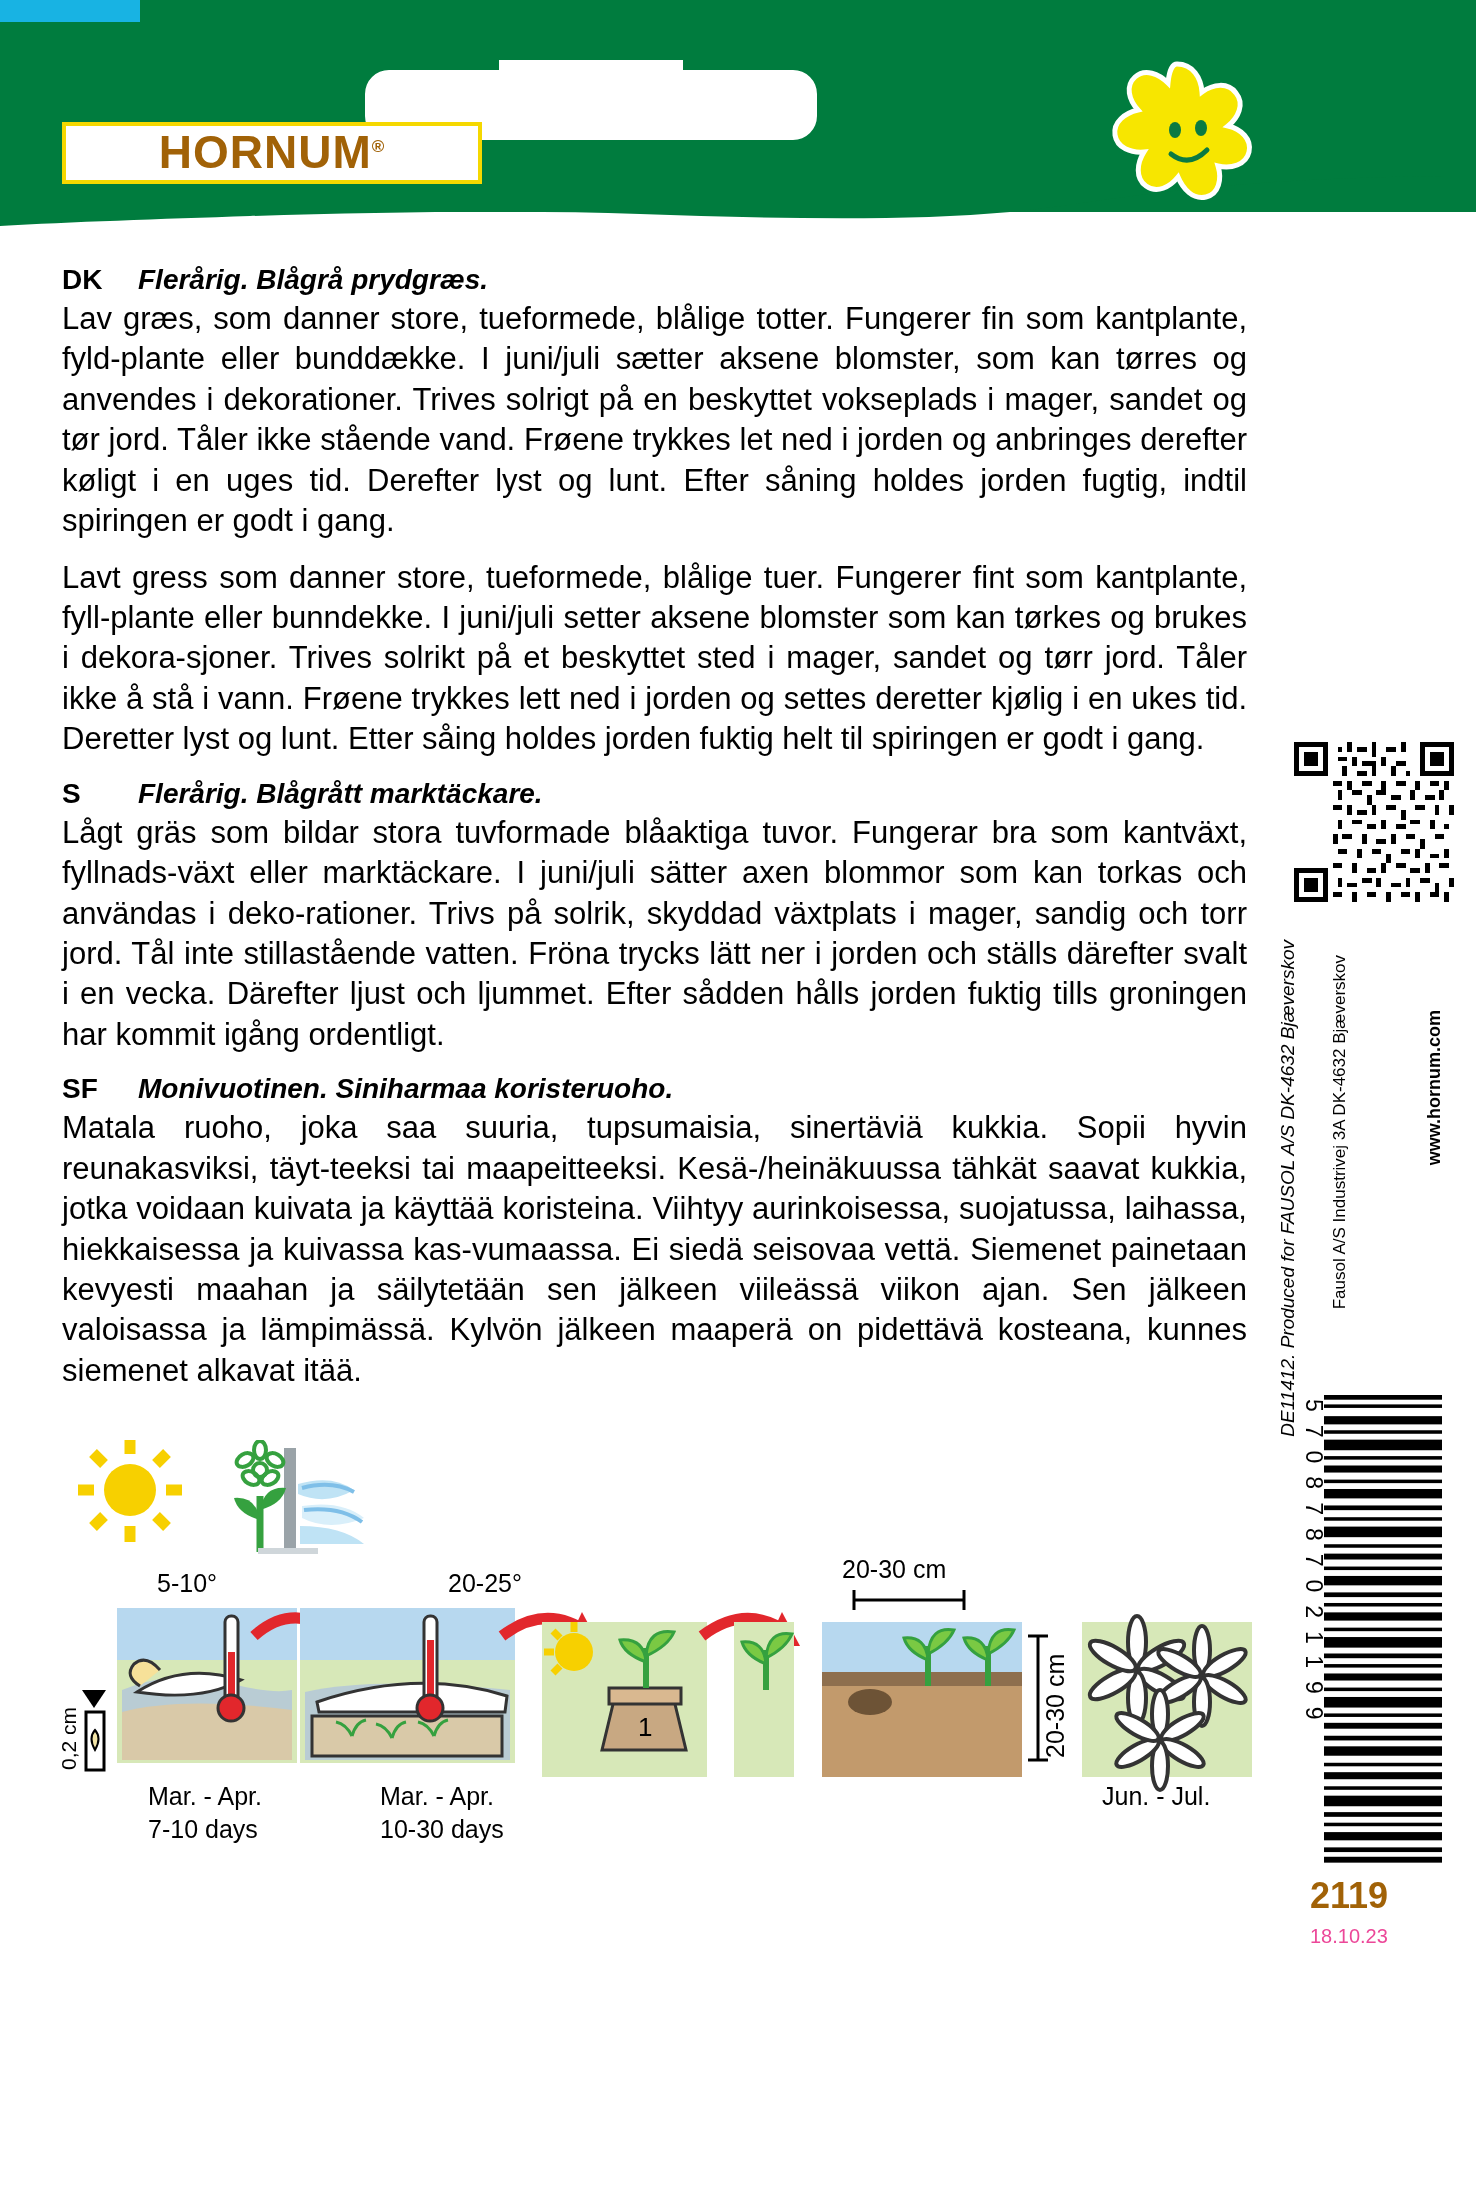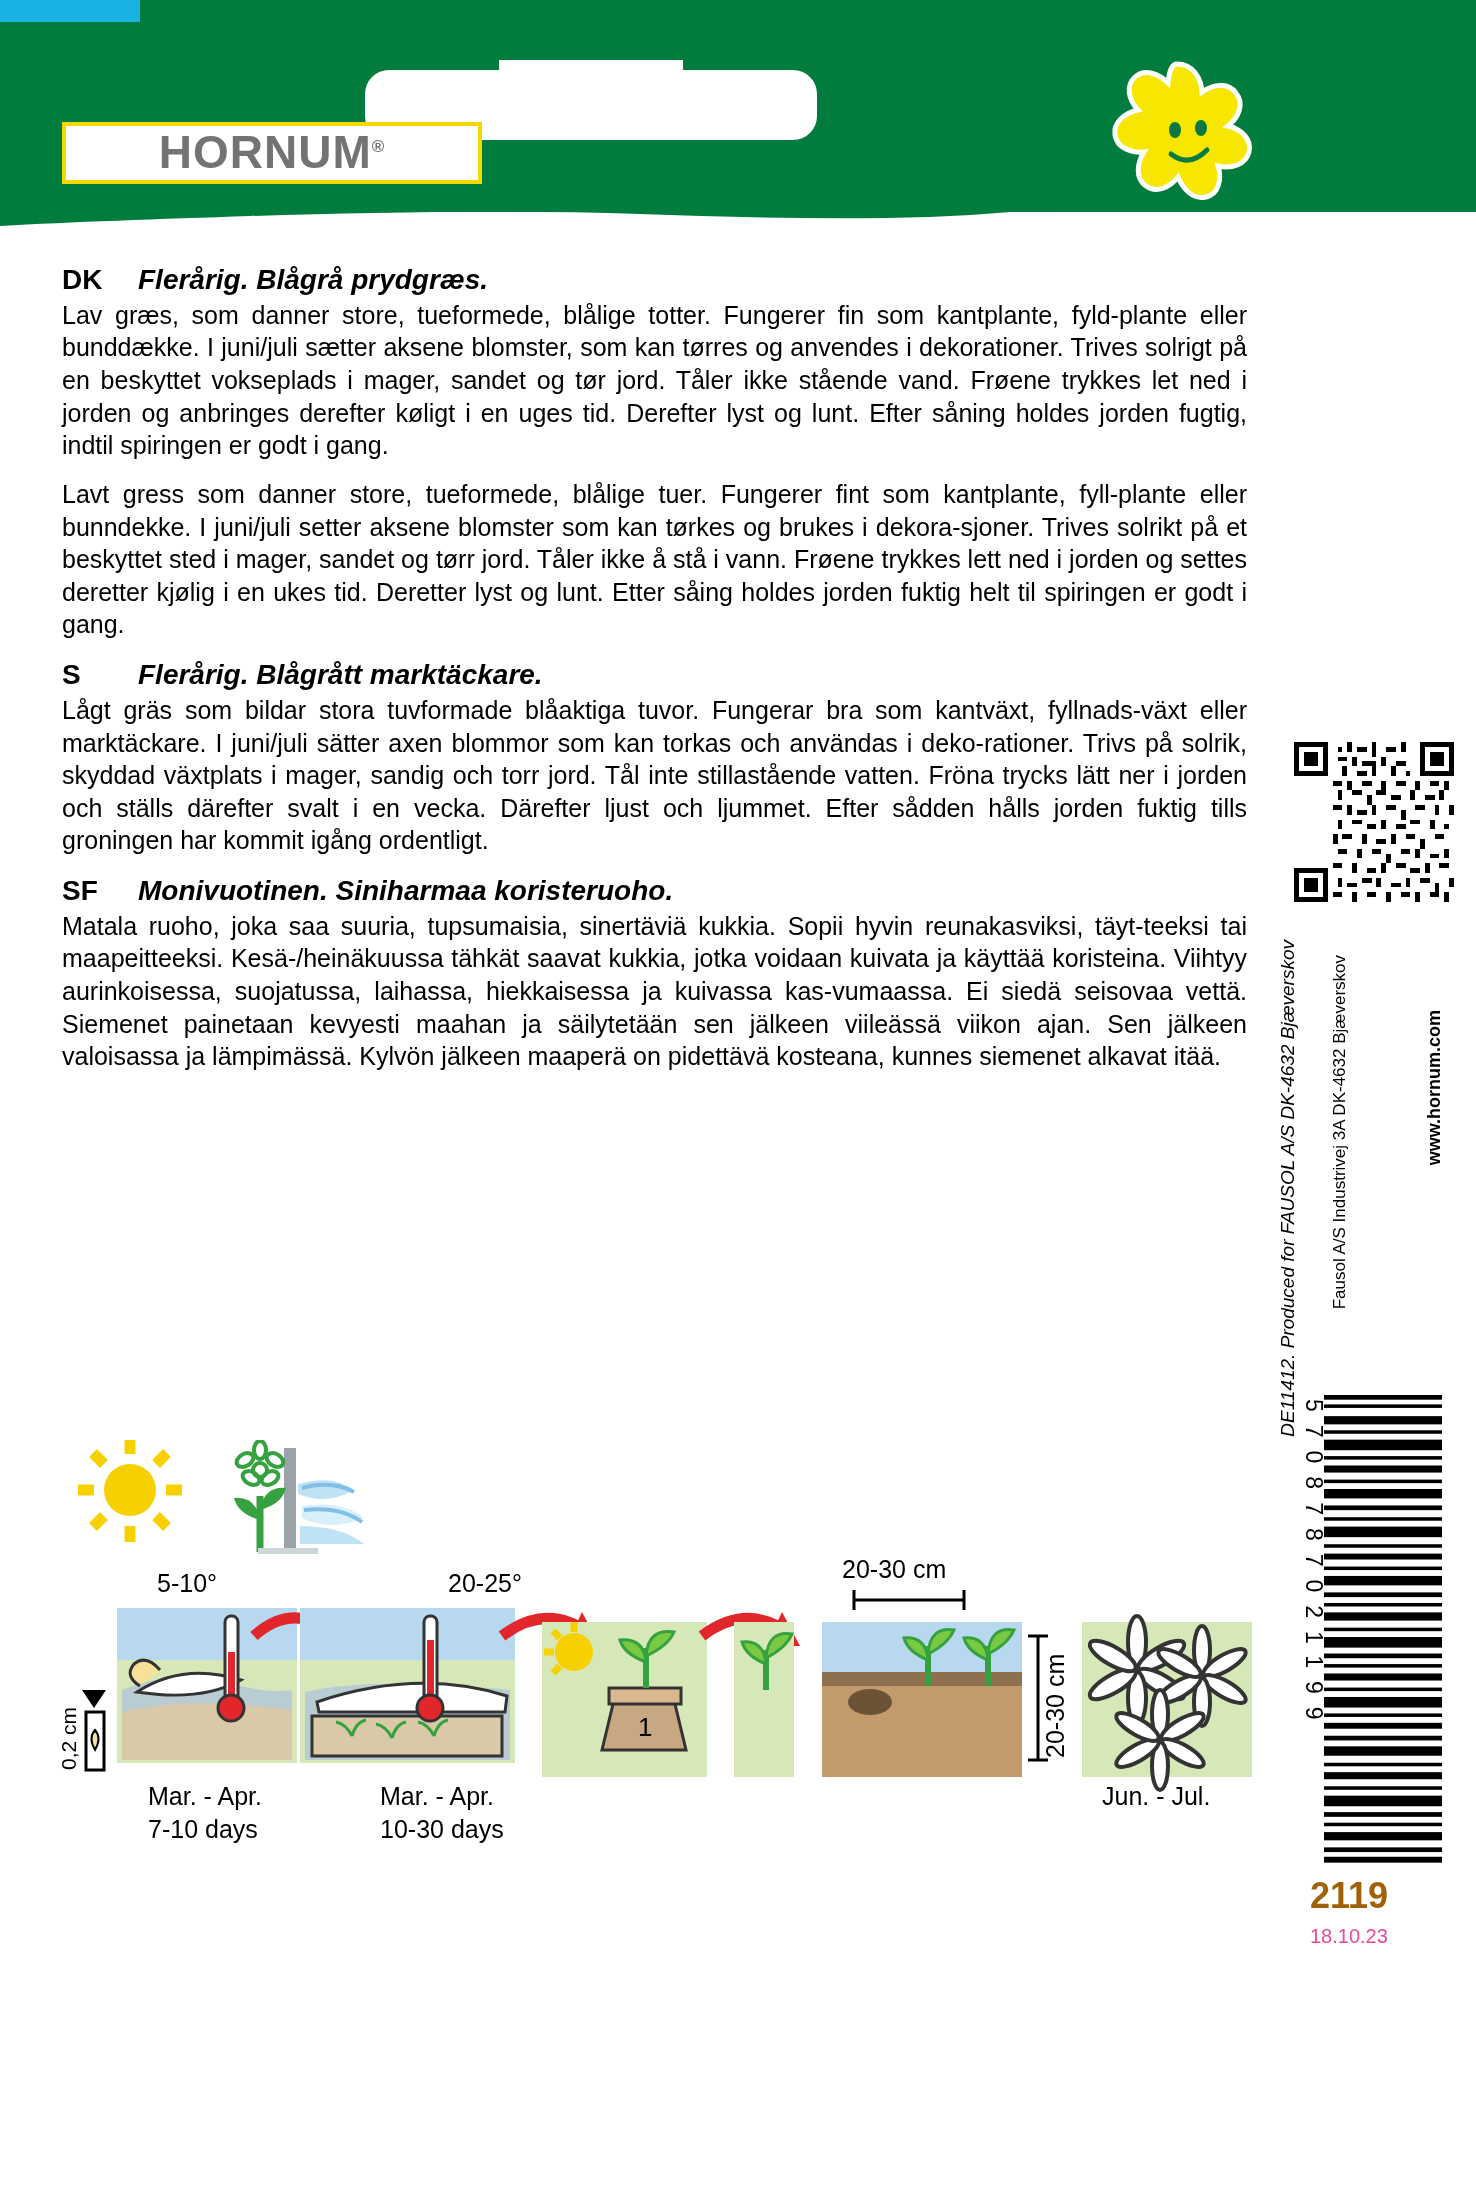--- a/index.html
+++ b/index.html
@@ -64,21 +64,21 @@
     box-sizing: border-box;
     display: flex;
     align-items: center;
     justify-content: center;
   }
   .logo-text {
     font-family: "Liberation Sans", sans-serif;
     font-weight: bold;
     font-size: 46px;
     letter-spacing: 1px;
-    color: #737373;
+    color: #a16207;
     line-height: 1;
     padding-bottom: 2px;
   }
   .logo-text sup {
     font-size: 17px;
     vertical-align: super;
     font-weight: bold;
   }
   .flower-logo {
     position: absolute;
@@ -108,21 +108,21 @@
     font-weight: bold;
     font-style: normal;
     display: inline-block;
     min-width: 76px;
   }
   .lang-title {
     font-weight: bold;
     font-style: italic;
   }
   .lang-body {
-    font-size: 25px;
+    font-size: 31px;
     line-height: 1.305;
     color: #000000;
     text-align: justify;
     width: 1185px;
     hyphens: manual;
   }
   
   .side-vertical {
     position: absolute;
     left: 1275px;

